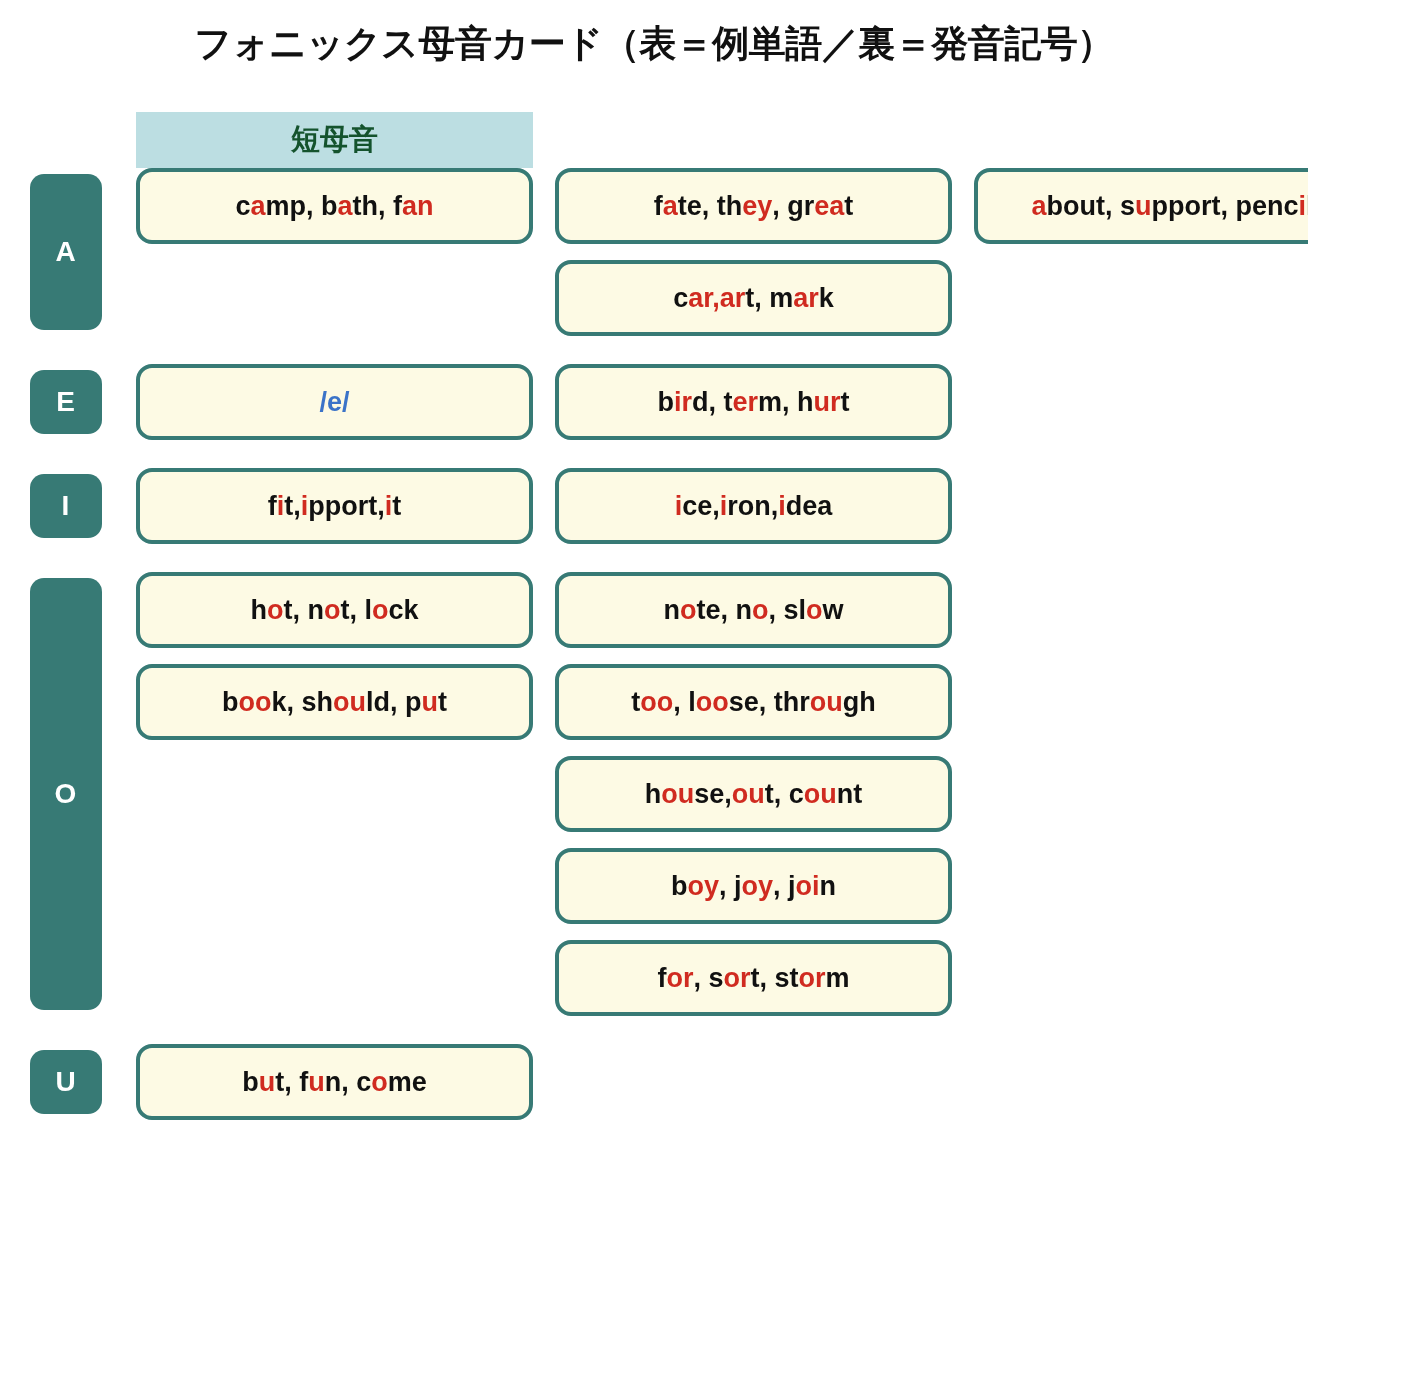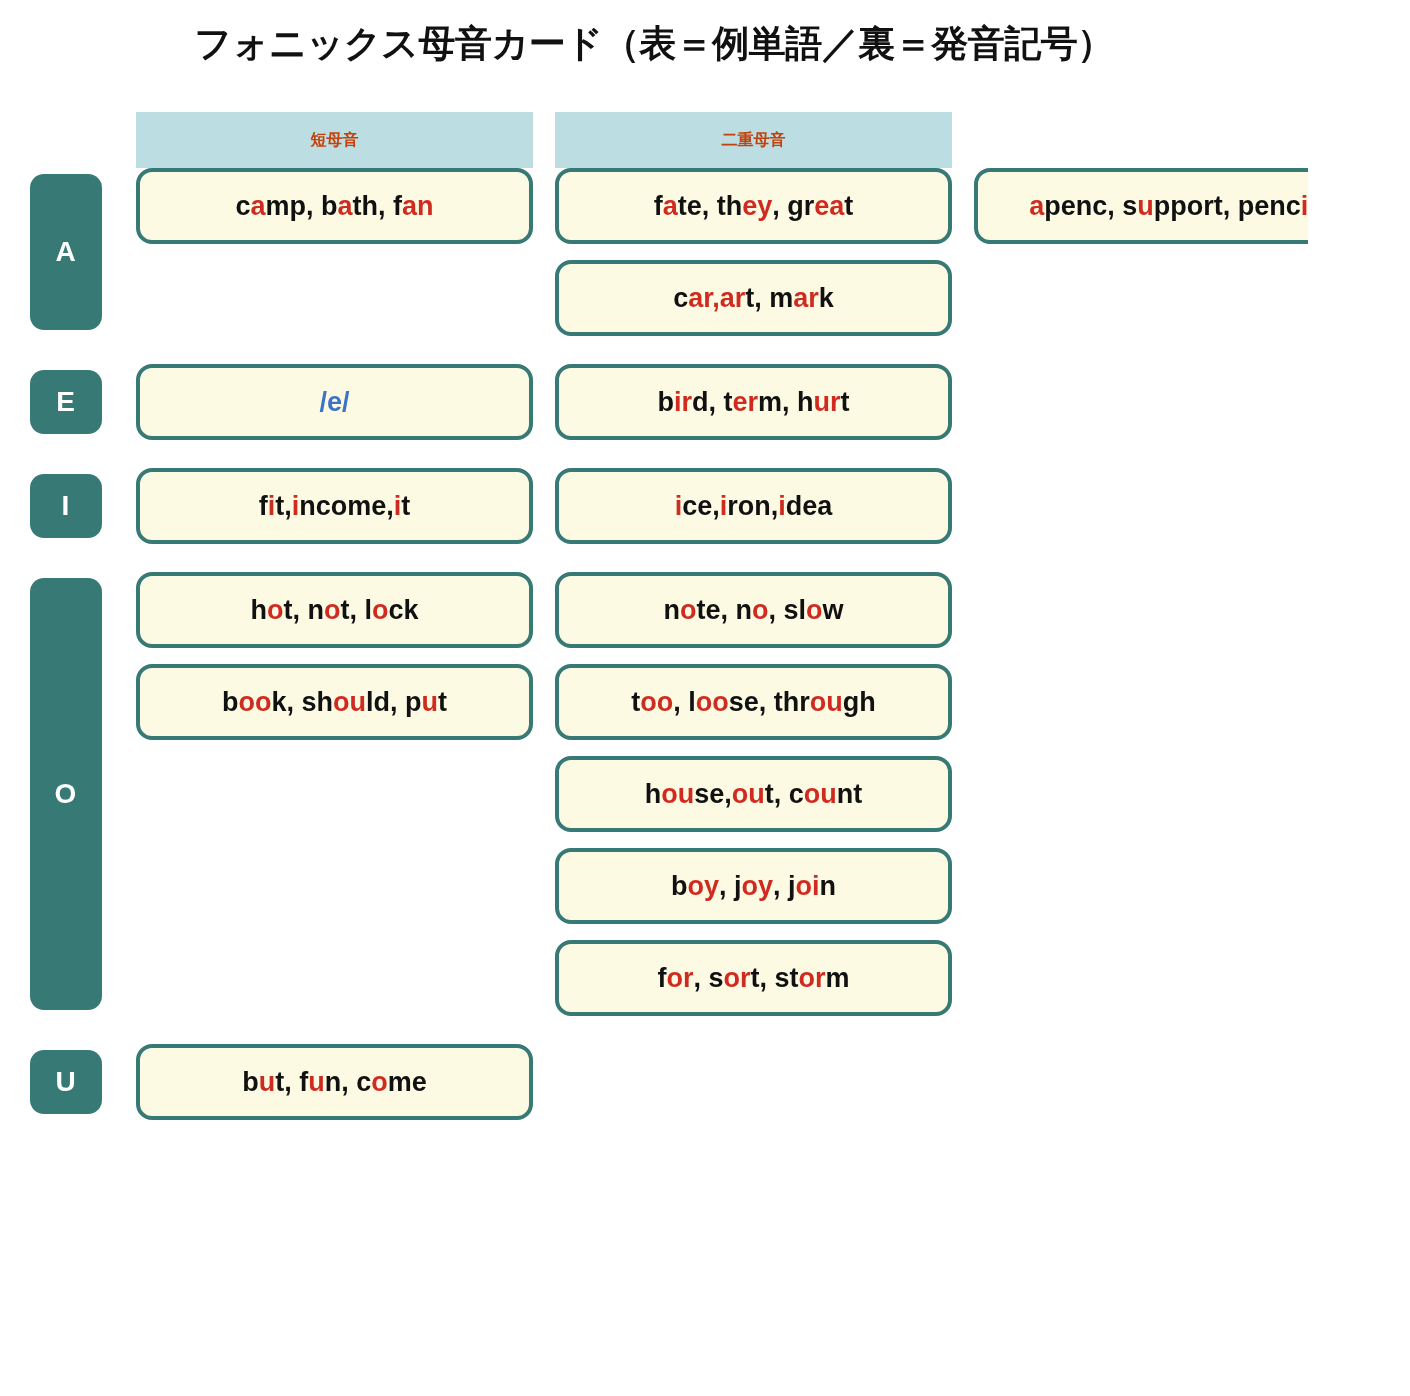--- a/index.html
+++ b/index.html
@@ -48,23 +48,23 @@
   .col-3       { width: 419px; flex: 0 0 419px; }
 
   
   .head-row { margin-bottom: 0; }
   .head-cell {
     background: #bcdee2;
     height: 56px;
     display: flex;
     align-items: center;
     justify-content: center;
-    font-size: 16px;
+    font-size: 29px;
     font-weight: bold;
-    color: #c2410c;
+    color: #14532d;
     margin-right: 17px;
     margin-left: 5px;
   }
   .head-spacer { height: 56px; }
 
   
   .vowel-tile {
     background: #377a75;
     border-radius: 14px;
     width: 72px;
@@ -113,23 +113,20 @@
 
   <div class="grid">
 
     <div class="row head-row">
       <div class="vowel-col">
         <div class="head-spacer"></div>
       </div>
       <div class="col-1">
         <div class="head-cell">短母音</div>
       </div>
-      <div class="col-2">
-        <div class="head-cell">二重母音</div>
-      </div>
     </div>
 
     <div id="rows-host">
         <div class="row">
           <div class="vowel-col">
             <div class="vowel-tile">A</div>
           </div>
           <div class="col-1">
             <div class="cards-stack">
               <div class="card last">
@@ -159,21 +156,21 @@
                 <span>t, m</span>
                 <span class="hl">ar</span>
                 <span>k</span>
               </div>
             </div>
           </div>
           <div class="col-3">
             <div class="cards-stack">
               <div class="card last">
                 <span class="hl">a</span>
-                <span>penc, s</span>
+                <span>bout, s</span>
                 <span class="hl">u</span>
                 <span>pport, penc</span>
                 <span class="hl">i</span>
                 <span>l</span>
               </div>
             </div>
           </div>
         </div>
         <div class="group-gap" style="height: 28px;"></div>
         <div class="row">
@@ -209,21 +206,21 @@
           <div class="vowel-col">
             <div class="vowel-tile">I</div>
           </div>
           <div class="col-1">
             <div class="cards-stack">
               <div class="card last">
                 <span>f</span>
                 <span class="hl">i</span>
                 <span>t,</span>
                 <span class="hl">i</span>
-                <span>ncome,</span>
+                <span>pport,</span>
                 <span class="hl">i</span>
                 <span>t</span>
               </div>
             </div>
           </div>
           <div class="col-2">
             <div class="cards-stack">
               <div class="card last">
                 <span class="hl">i</span>
                 <span>ce,</span>

